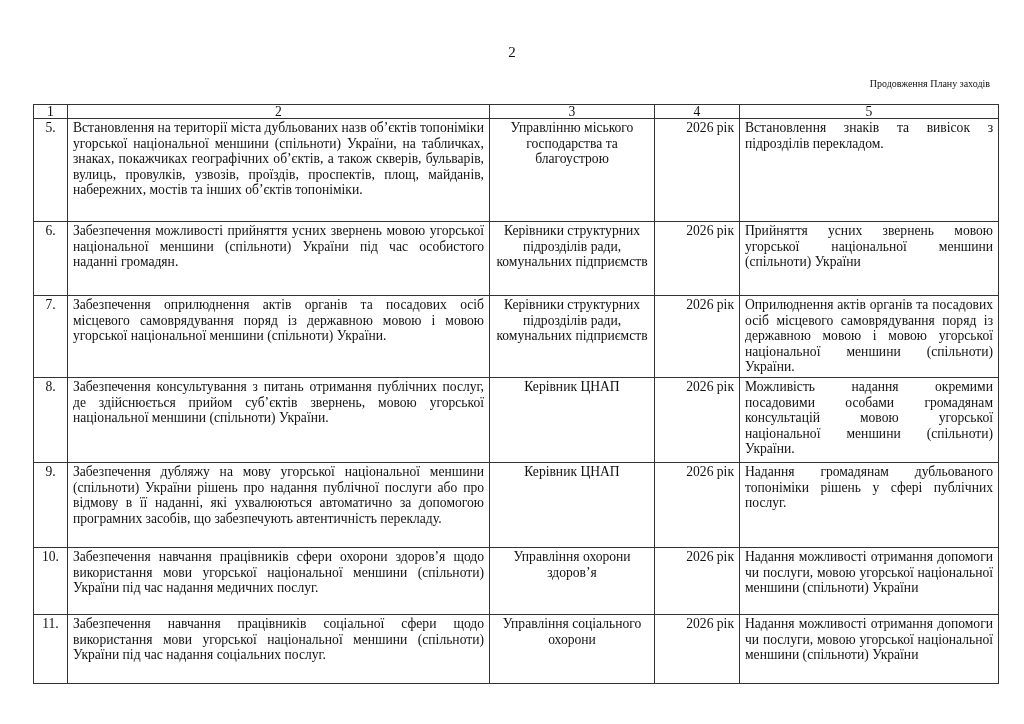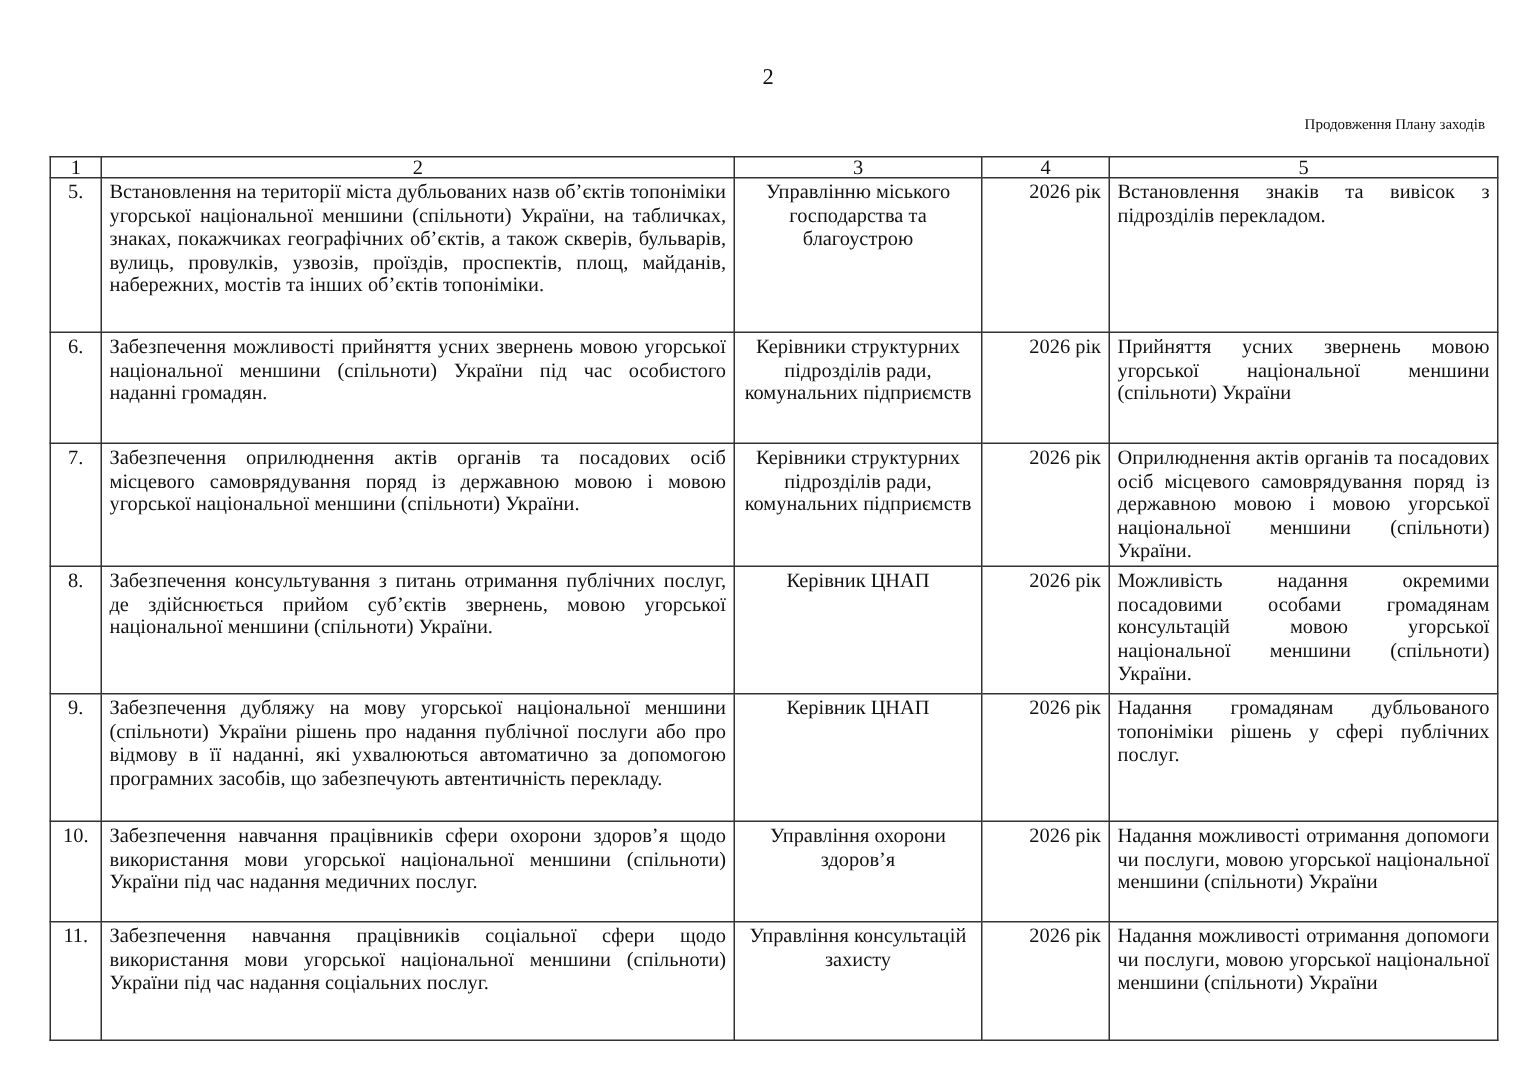--- a/index.html
+++ b/index.html
@@ -74,21 +74,21 @@
       <td class="c4">2026 рік</td>
       <td class="c5">Надання громадянам дубльованого топоніміки рішень у сфері публічних послуг.</td>
     </tr>
     <tr style="height:67px">
       <td class="c1">10.</td>
       <td class="c2">Забезпечення навчання працівників сфери охорони здоров’я щодо використання мови угорської національної меншини (спільноти) України під час надання медичних послуг.</td>
       <td class="c3">Управління охорони здоров’я</td>
       <td class="c4">2026 рік</td>
       <td class="c5">Надання можливості отримання допомоги чи послуги, мовою угорської національної меншини (спільноти) України</td>
     </tr>
-    <tr style="height:79px">
+    <tr style="height:69px">
       <td class="c1">11.</td>
       <td class="c2">Забезпечення навчання працівників соціальної сфери щодо використання мови угорської національної меншини (спільноти) України під час надання соціальних послуг.</td>
-      <td class="c3">Управління консультацій захисту</td>
+      <td class="c3">Управління соціального охорони</td>
       <td class="c4">2026 рік</td>
       <td class="c5">Надання можливості отримання допомоги чи послуги, мовою угорської національної меншини (спільноти) України</td>
     </tr>
   </tbody>
 </table>
 
 </body></html>

